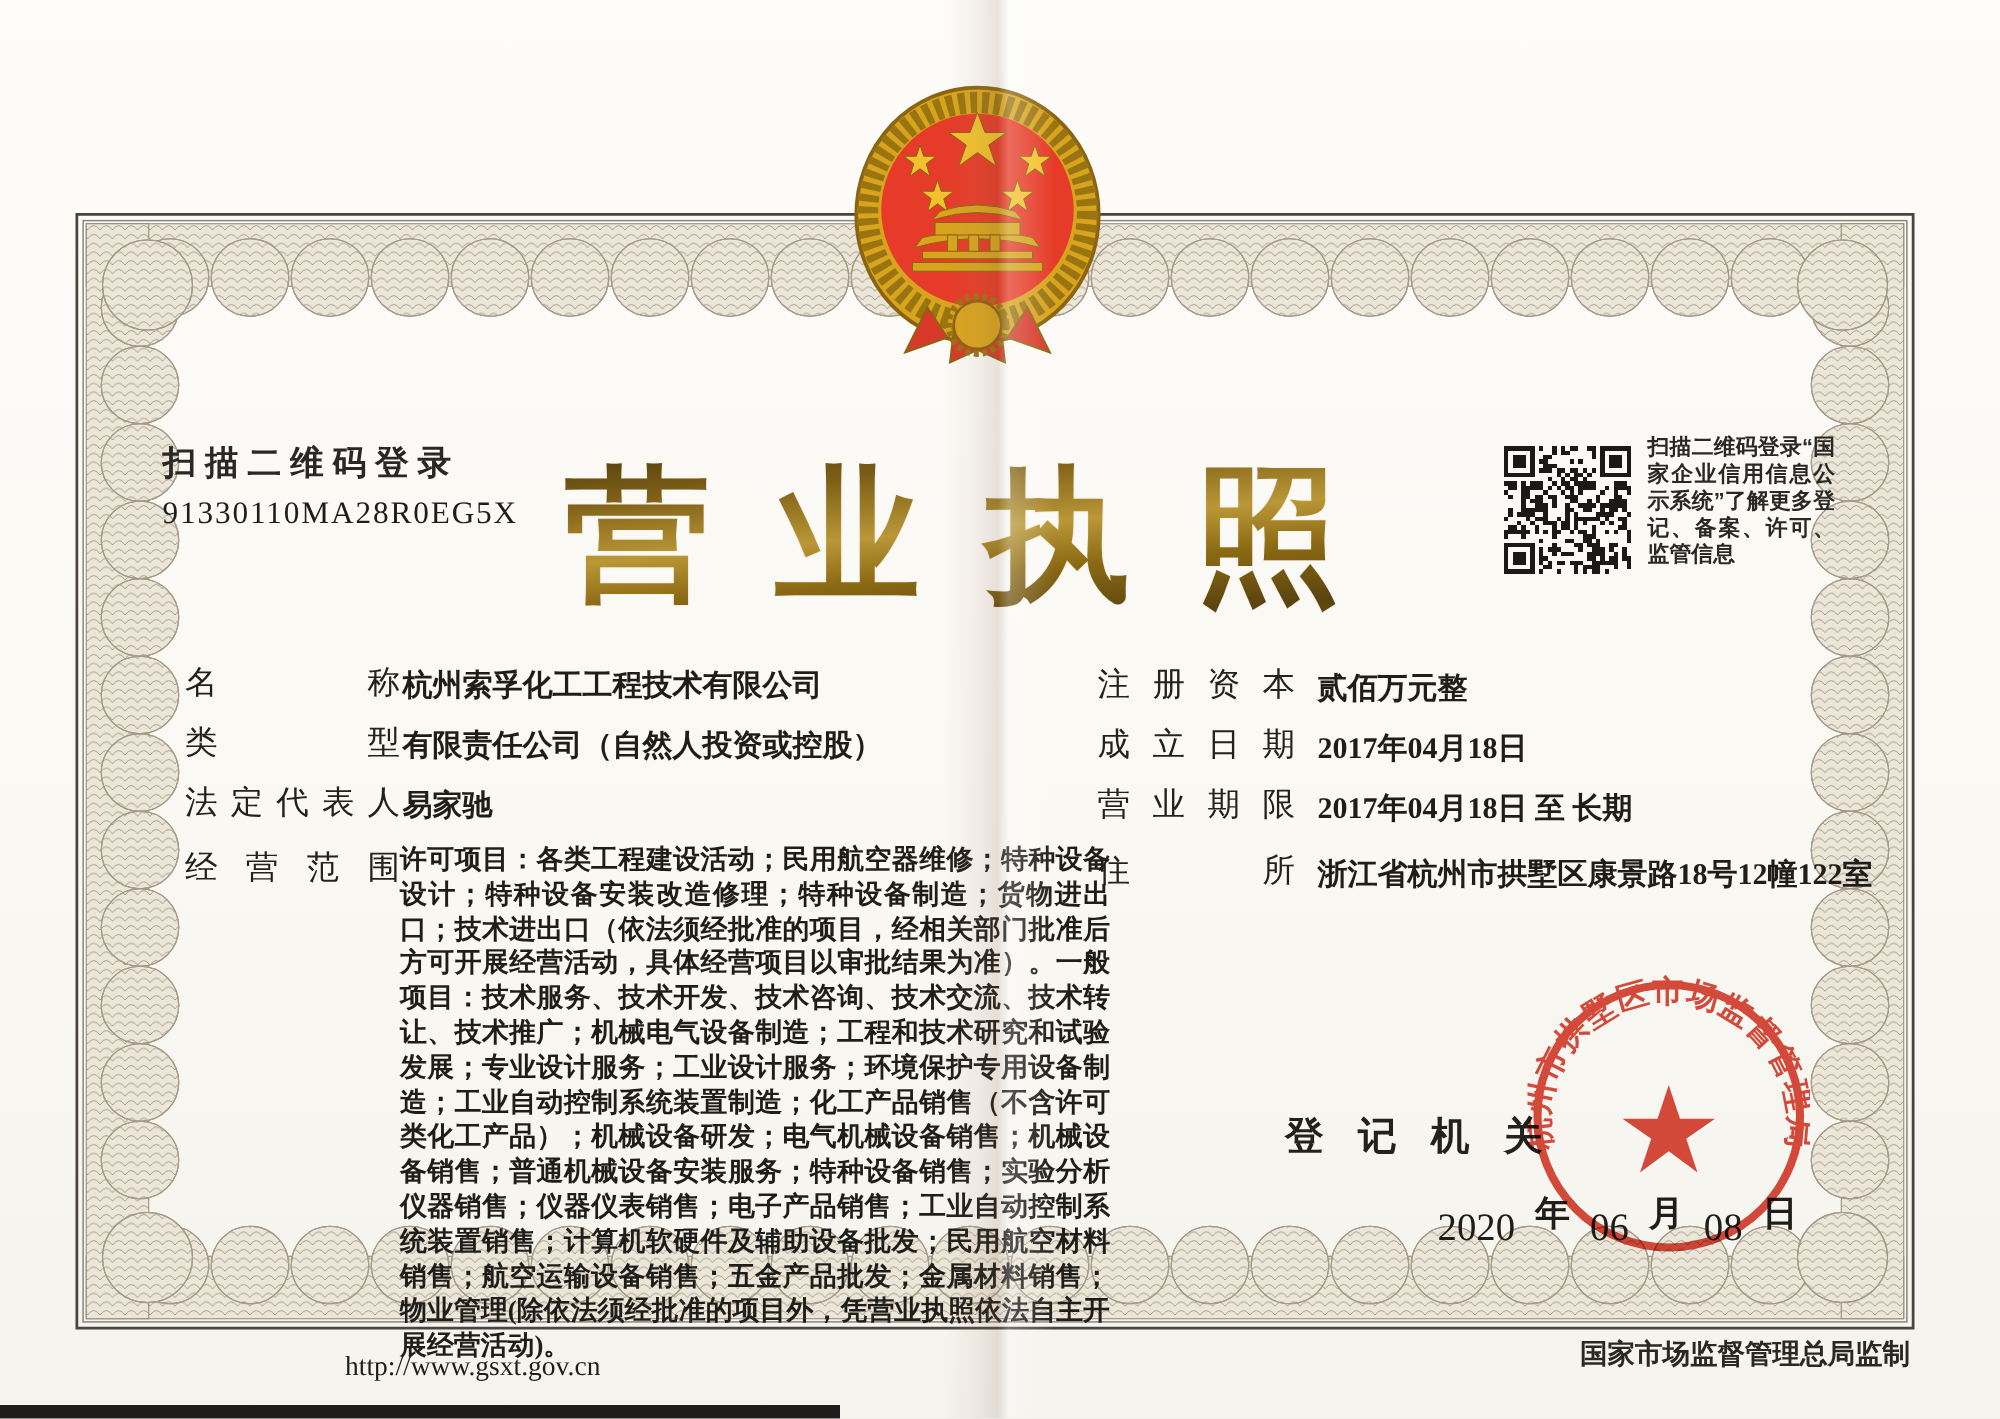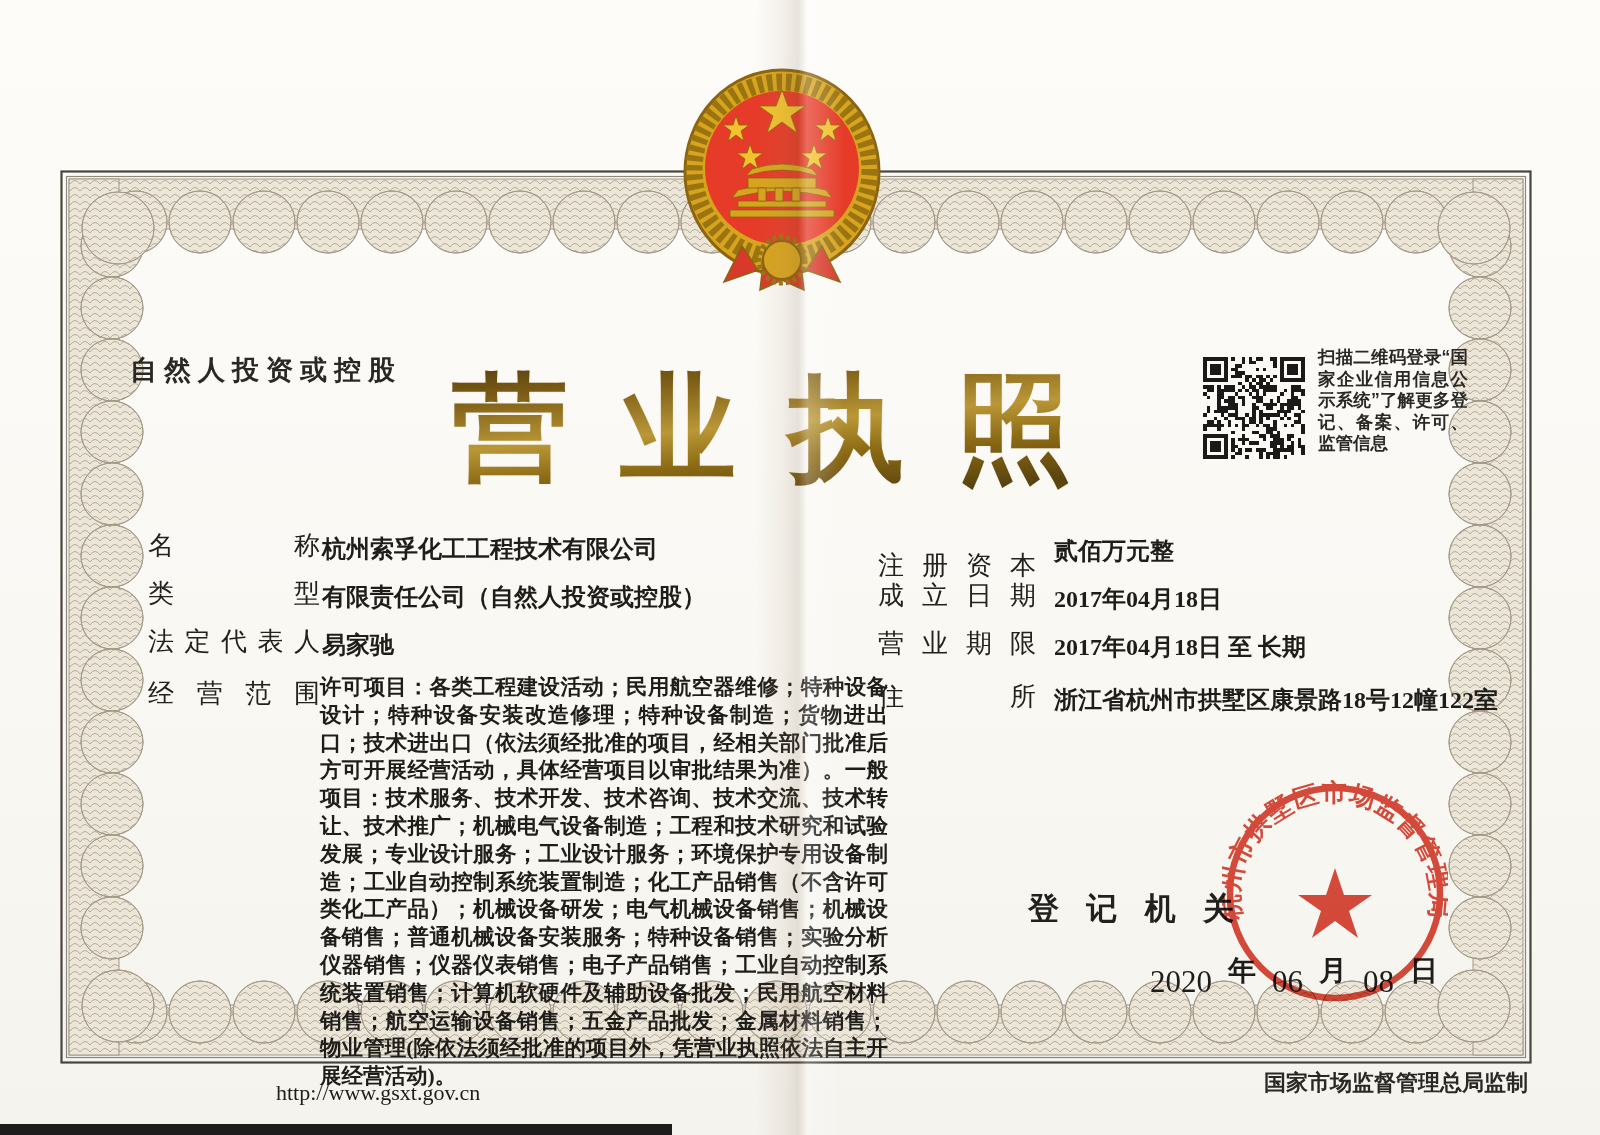--- a/index.html
+++ b/index.html
@@ -260,21 +260,22 @@
       <path d="M60,148 Q110,134 160,148 L154,140 Q110,128 66,140 Z"></path>
       <rect x="76" y="128" width="68" height="10"></rect>
       <path d="M74,126 Q110,114 146,126 L140,119 Q110,109 80,119 Z"></path>
       <rect x="86" y="138" width="8" height="13"></rect>
         <rect x="103" y="138" width="8" height="13"></rect>
         <rect x="120" y="138" width="8" height="13"></rect>
     </g>
   </svg>
 
   <div class="abs credit">
-    <div class="lbl">自然人投资或控股</div>
+    <div class="lbl">扫描二维码登录</div>
+    <div class="val">91330110MA28R0EG5X</div>
   </div>
 
   <div class="abs doc-title">营业执照</div>
 
   <svg class="abs qr" id="qr-svg" viewBox="0 0 33 33" shape-rendering="crispEdges">
       <rect x="10" y="2" width="1" height="1" fill="#1b1a18"></rect>
       <rect x="13" y="2" width="1" height="1" fill="#1b1a18"></rect>
       <rect x="15" y="2" width="1" height="1" fill="#1b1a18"></rect>
       <rect x="17" y="2" width="1" height="1" fill="#1b1a18"></rect>
       <rect x="18" y="2" width="1" height="1" fill="#1b1a18"></rect>
@@ -696,21 +697,21 @@
   <div class="abs" style="left:148px;top:626px;z-index:4;">
     <span class="flabel" style="width:172px;">法定代表人</span>
   </div>
   <div class="abs fvalue" style="left:322px;top:629px;z-index:4;">易家驰</div>
 
   <div class="abs" style="left:148px;top:678px;z-index:4;">
     <span class="flabel" style="width:172px;">经营范围</span>
   </div>
   <div class="abs scope" style="left:320px;top:674px;width:568px;z-index:4;">许可项目：各类工程建设活动；民用航空器维修；特种设备设计；特种设备安装改造修理；特种设备制造；货物进出口；技术进出口（依法须经批准的项目，经相关部门批准后方可开展经营活动，具体经营项目以审批结果为准）。一般项目：技术服务、技术开发、技术咨询、技术交流、技术转让、技术推广；机械电气设备制造；工程和技术研究和试验发展；专业设计服务；工业设计服务；环境保护专用设备制造；工业自动控制系统装置制造；化工产品销售（不含许可类化工产品）；机械设备研发；电气机械设备销售；机械设备销售；普通机械设备安装服务；特种设备销售；实验分析仪器销售；仪器仪表销售；电子产品销售；工业自动控制系统装置销售；计算机软硬件及辅助设备批发；民用航空材料销售；航空运输设备销售；五金产品批发；金属材料销售；物业管理(除依法须经批准的项目外，凭营业执照依法自主开展经营活动)。</div>
 
-  <div class="abs" style="left:878px;top:532px;z-index:4;margin-top:18px;">
+  <div class="abs" style="left:878px;top:532px;z-index:4;">
     <span class="flabel" style="width:158px;">注册资本</span>
   </div>
   <div class="abs fvalue" style="left:1054px;top:535px;z-index:4;">贰佰万元整</div>
 
   <div class="abs" style="left:878px;top:580px;z-index:4;">
     <span class="flabel" style="width:158px;">成立日期</span>
   </div>
   <div class="abs fvalue" style="left:1054px;top:583px;z-index:4;">2017年04月18日</div>
 
   <div class="abs" style="left:878px;top:628px;z-index:4;">

